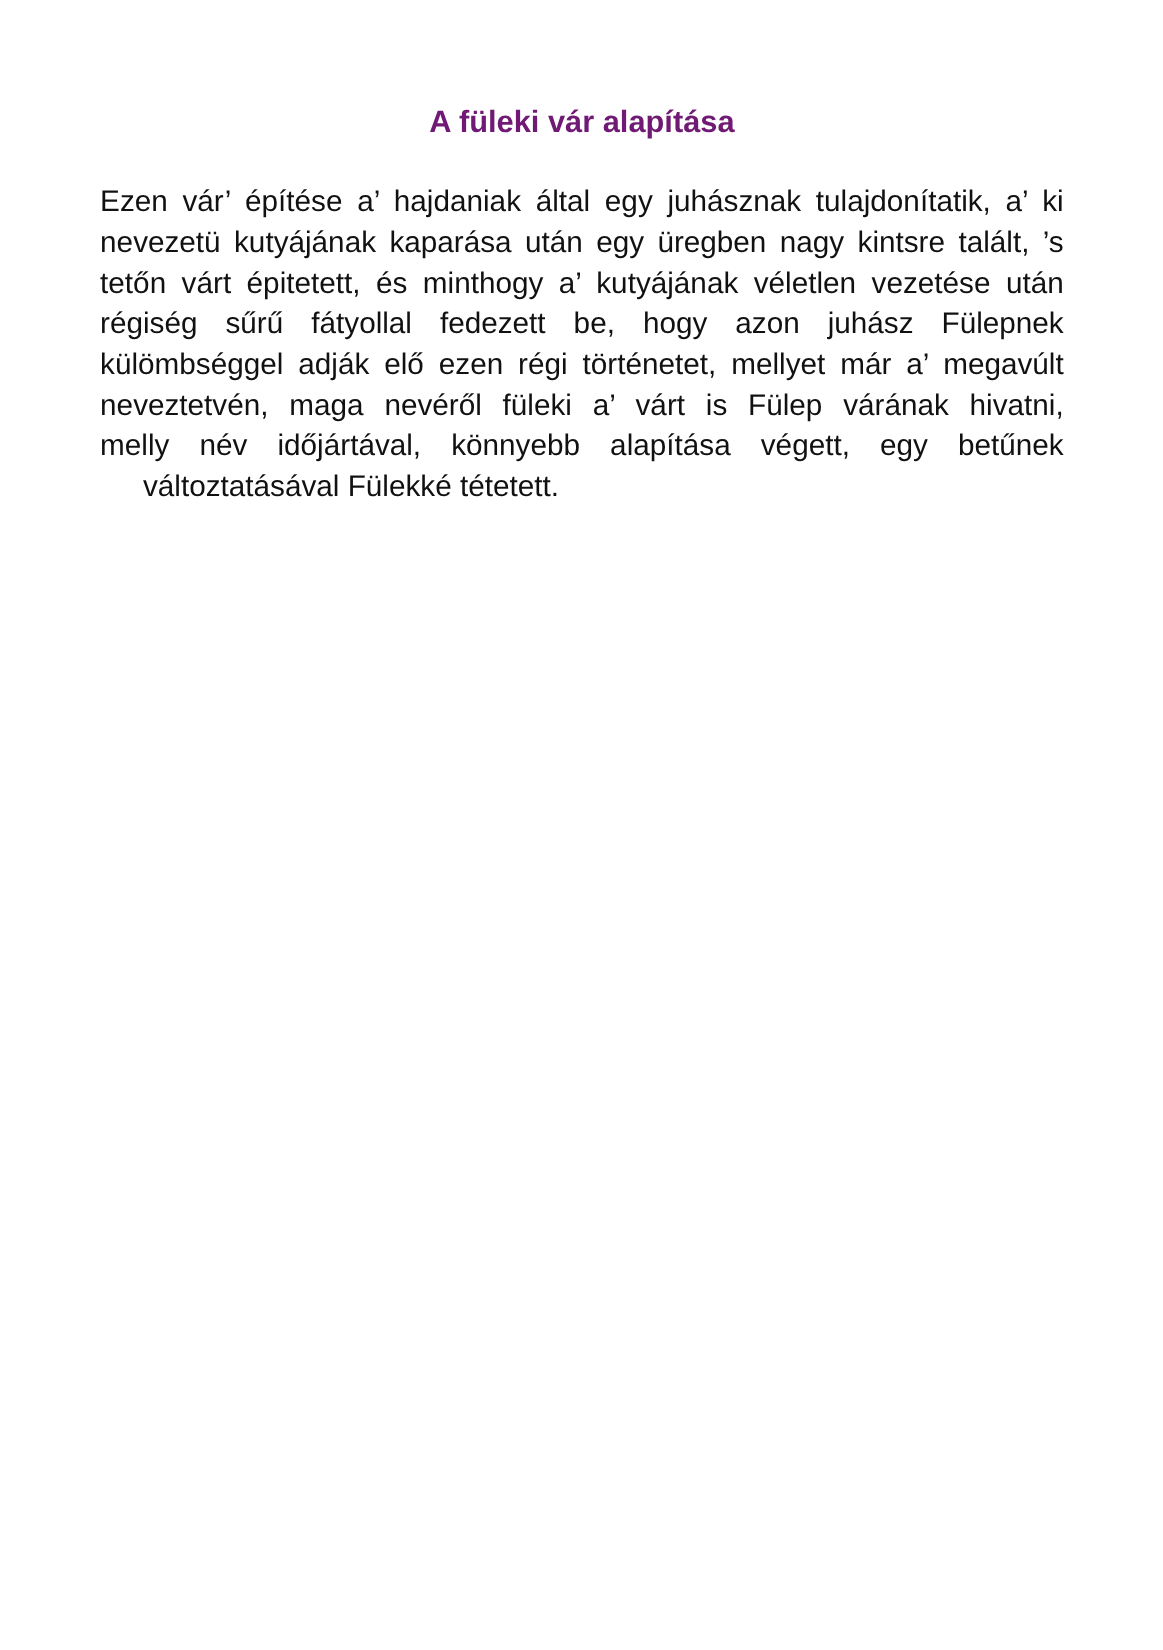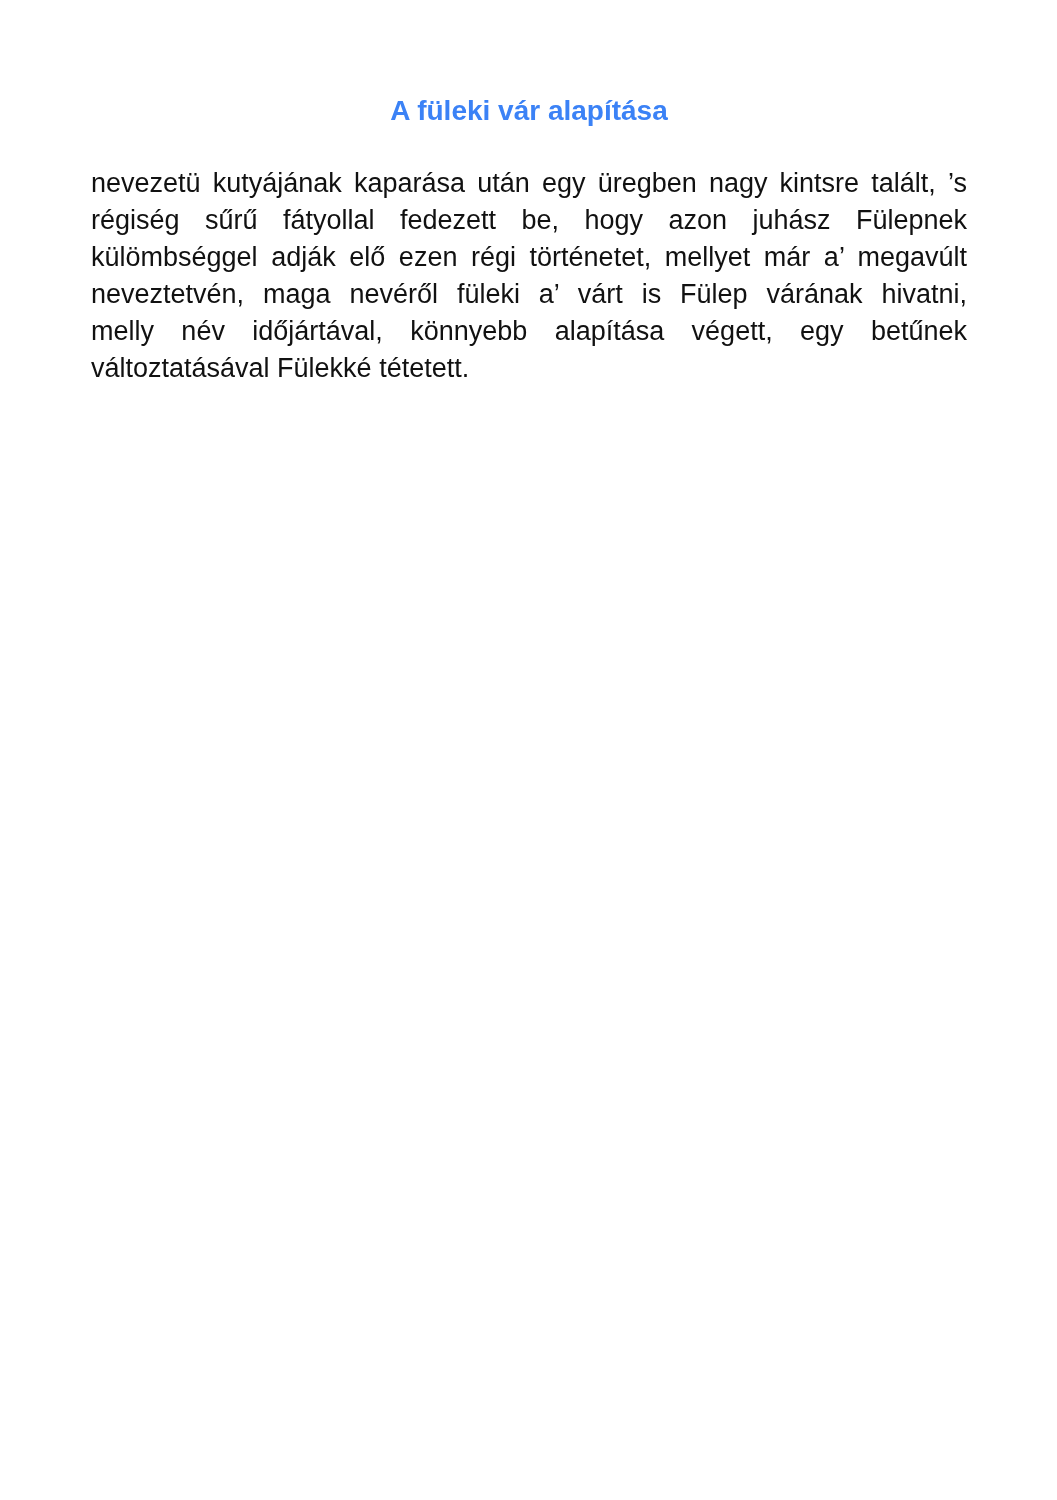--- a/index.html
+++ b/index.html
@@ -16,46 +16,49 @@
     height: 1500px;
     background: #ffffff;
     padding: 92px 90px 0 91px;
     overflow: hidden;
   }
   .doc-title {
     font-size: 28px;
     font-weight: bold;
     line-height: 37px;
     text-align: center;
-    color: #3b82f6;
+    color: #701a75;
     margin-bottom: 36px;
   }
   .paragraph {
     width: 876px;
   }
   .paragraph .line {
     font-size: 27px;
     line-height: 37px;
     color: #111111;
     text-align: justify;
     text-align-last: justify;
     width: 100%;
     white-space: normal;
   }
   .paragraph .line.last-line {
     text-align-last: left;
+    margin-left: 39px;
   }
 </style>
 </head>
 <body>
 
 <div class="page">
   <h1 class="doc-title">A füleki vár alapítása</h1>
 
   <div class="paragraph">
+    <div class="line">Ezen vár’ építése a’ hajdaniak által egy juhásznak tulajdonítatik, a’ ki</div>
     <div class="line">nevezetü kutyájának kaparása után egy üregben nagy kintsre talált, ’s</div>
+    <div class="line">tetőn várt épitetett, és minthogy a’ kutyájának véletlen vezetése után</div>
     <div class="line">régiség sűrű fátyollal fedezett be, hogy azon juhász Fülepnek</div>
     <div class="line">külömbséggel adják elő ezen régi történetet, mellyet már a’ megavúlt</div>
     <div class="line">neveztetvén, maga nevéről füleki a’ várt is Fülep várának hivatni,</div>
     <div class="line">melly név időjártával, könnyebb alapítása végett, egy betűnek</div>
     <div class="line last-line">változtatásával Fülekké tétetett.</div>
   </div>
 </div>
 
 </body></html>

